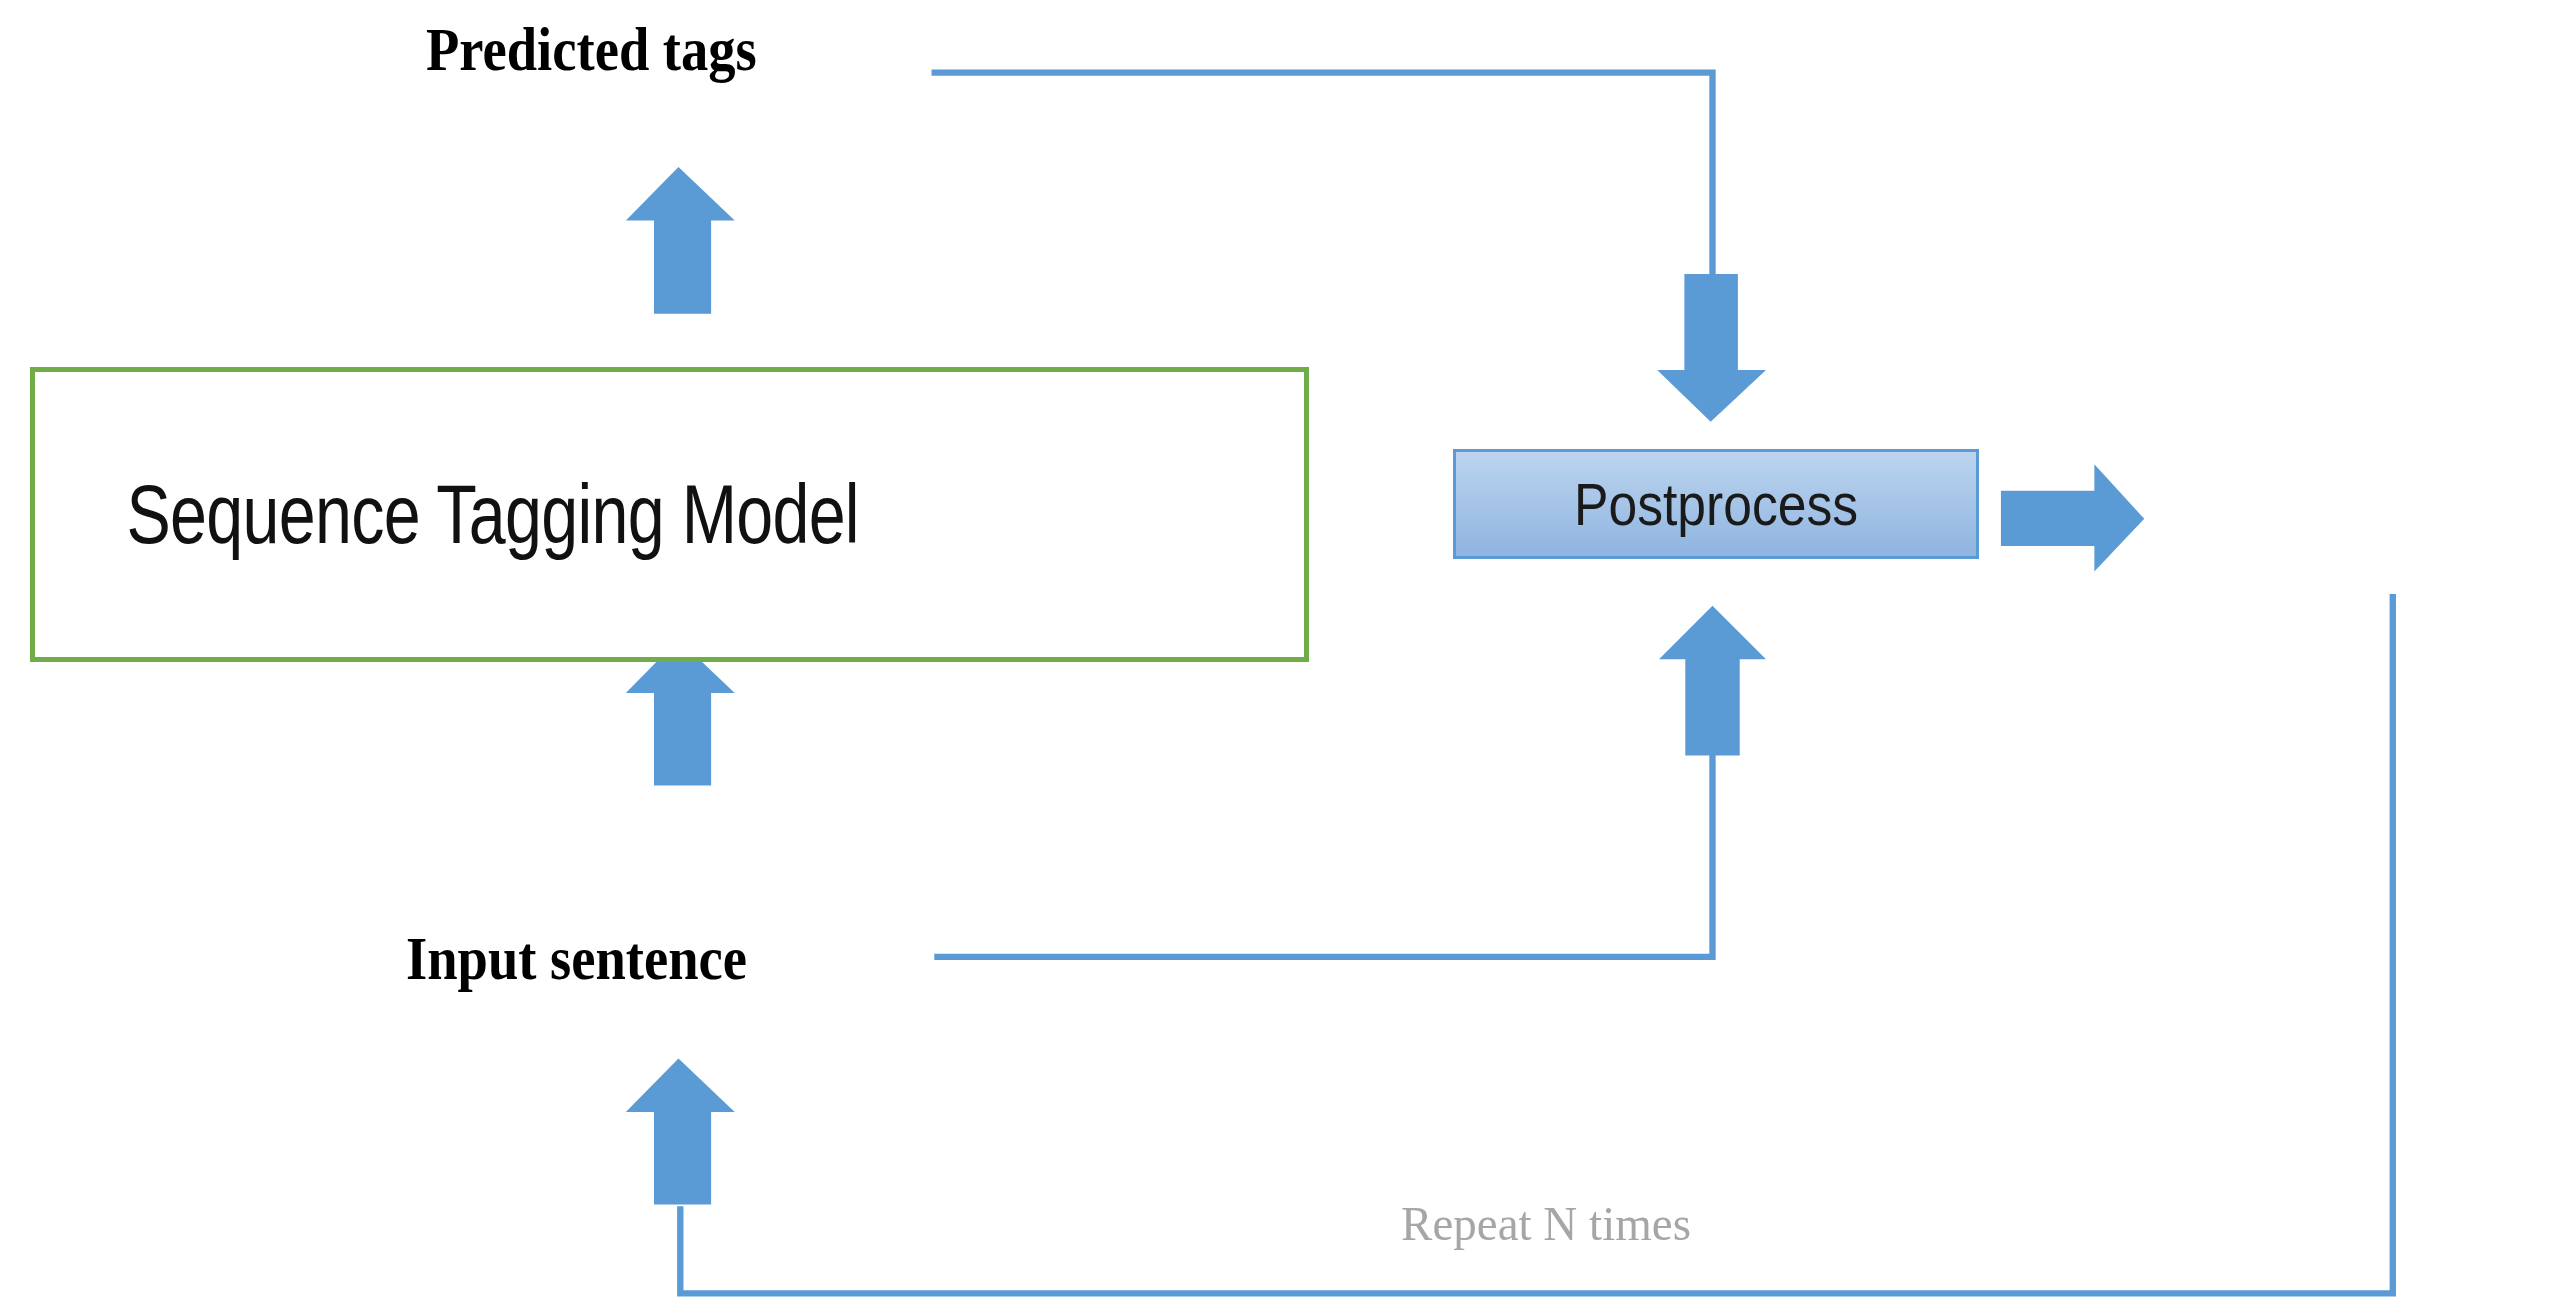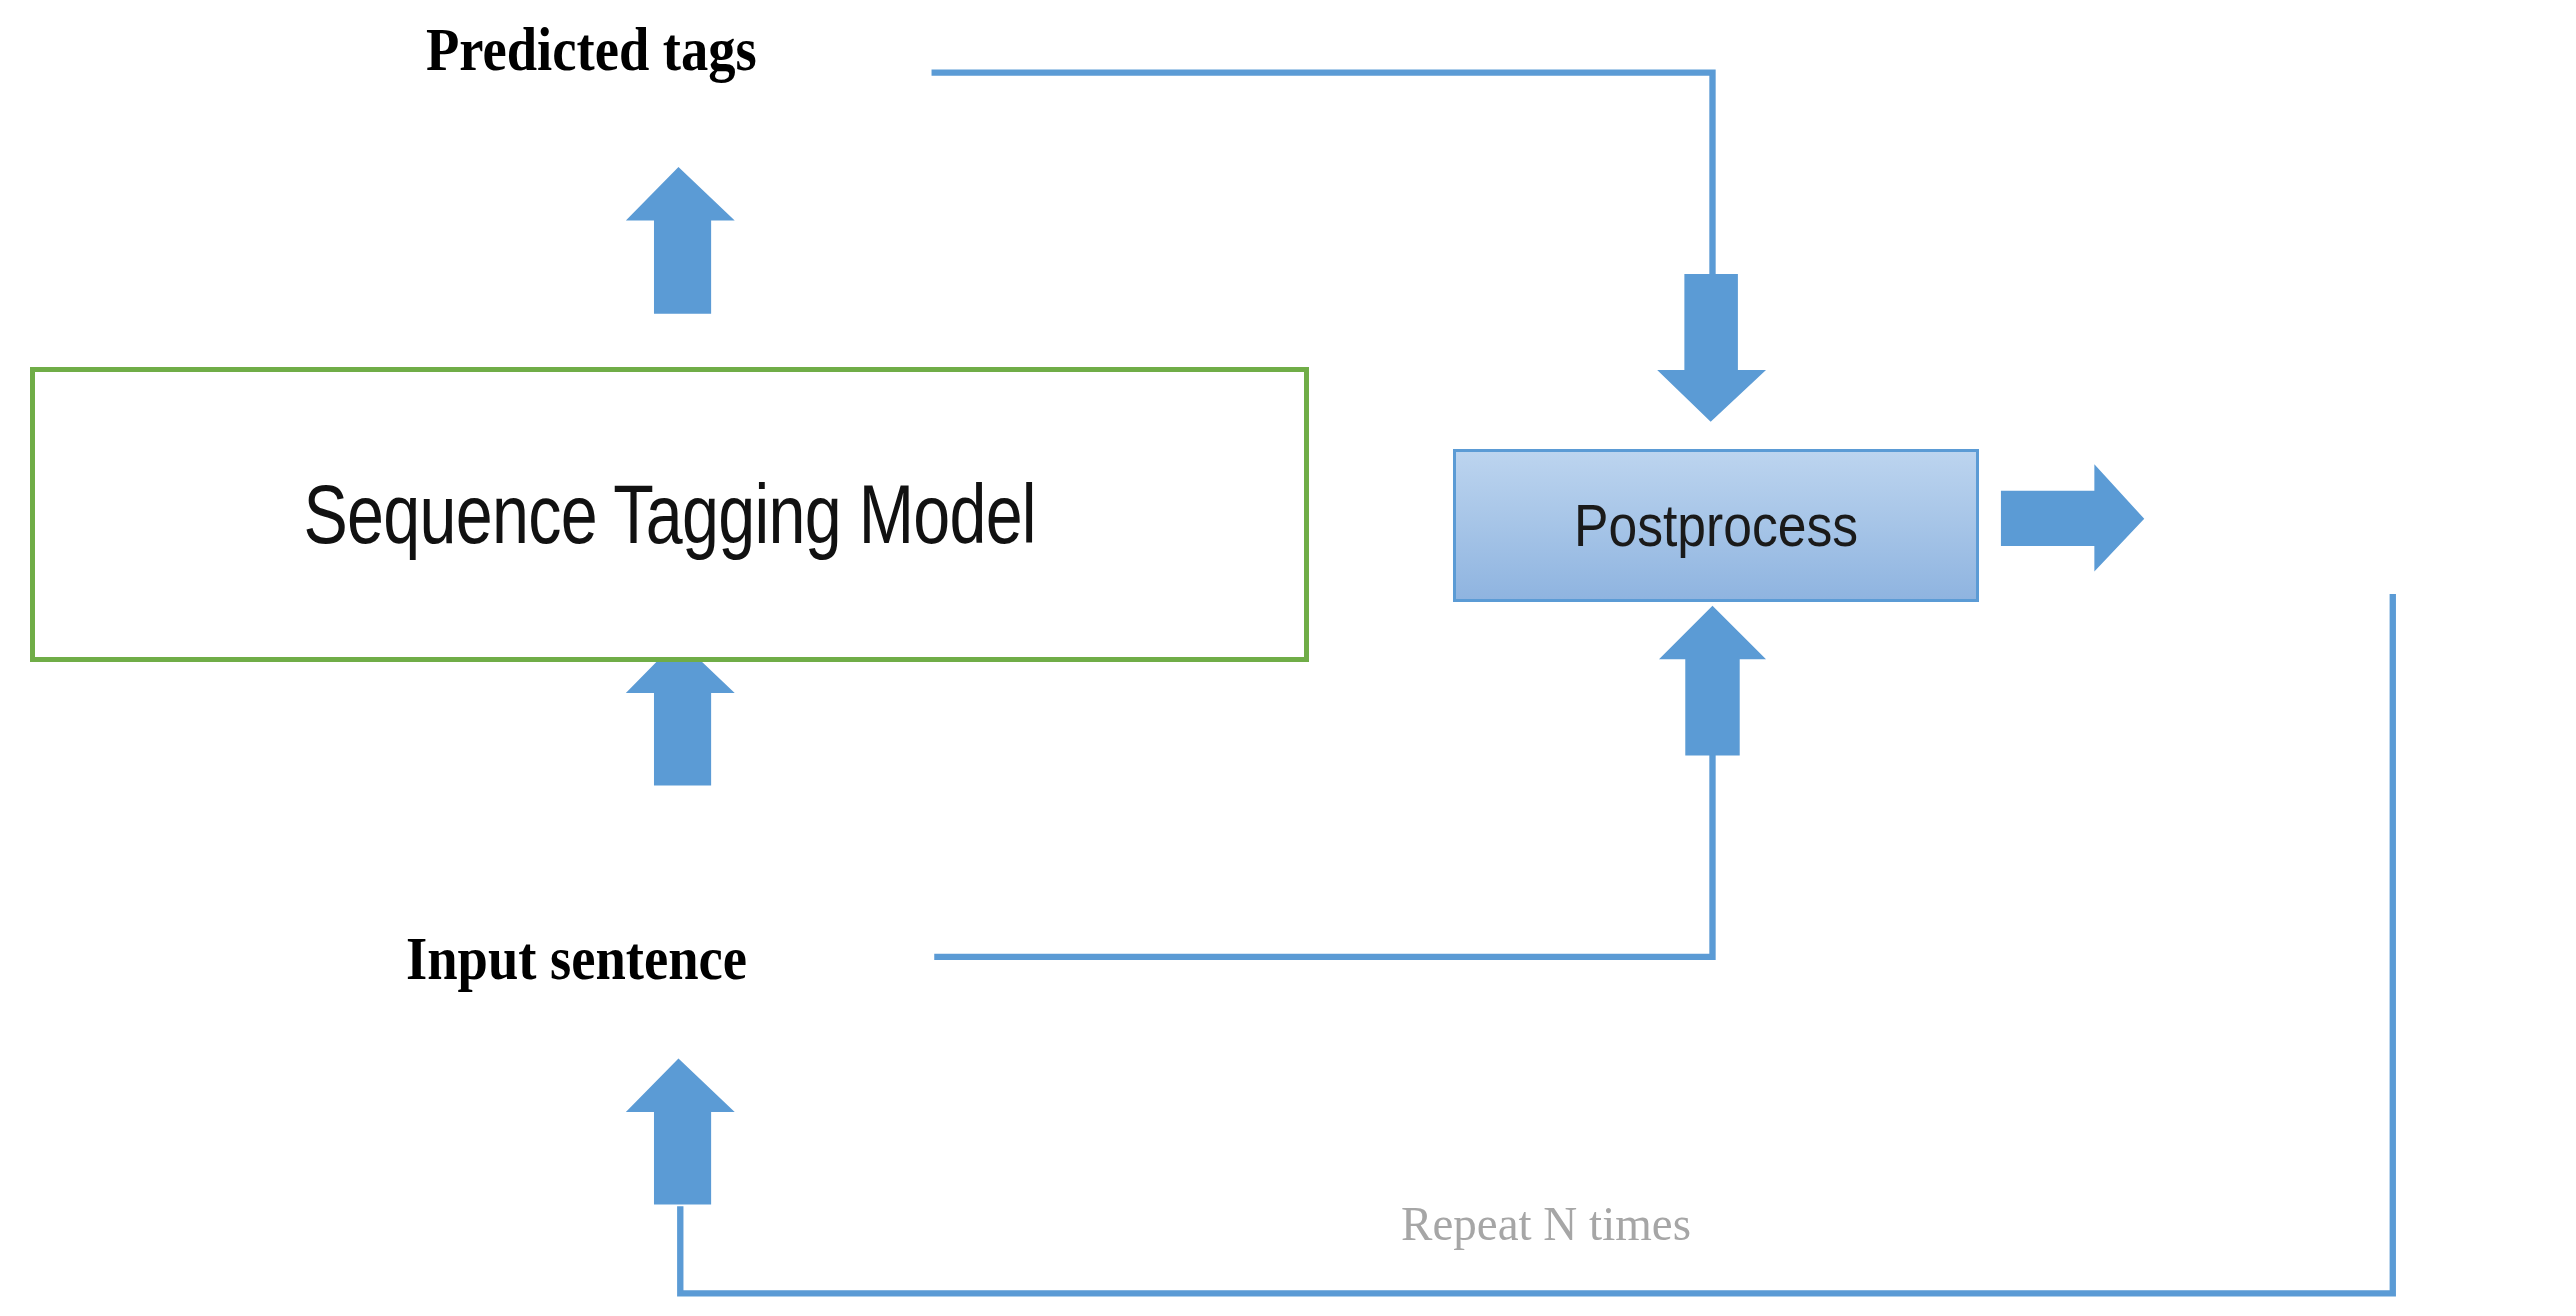--- a/index.html
+++ b/index.html
@@ -80,38 +80,37 @@
     position: absolute;
     left: 30px;
     top: 367px;
     width: 1279px;
     height: 295px;
     box-sizing: border-box;
     border: 5.4px solid #70ad47;
     background: #ffffff;
     display: flex;
     align-items: center;
-    justify-content: center;
   }
   #box-sequence-tagging-model .box-text {
     font-family: "Liberation Sans Narrow", "Liberation Sans", sans-serif;
     font-weight: normal;
     font-size: 83px;
     color: #111111;
     letter-spacing: -0.9px;
     transform: scaleX(0.80);
     white-space: nowrap;
   }
 
   #box-postprocess {
     position: absolute;
     left: 1453px;
     top: 449px;
     width: 526px;
-    height: 153px;
+    height: 110px;
     box-sizing: border-box;
     border: 3.6px solid #5b9bd5;
     background: linear-gradient(180deg, #bcd4ef 0%, #a8c6e8 45%, #8fb4e0 100%);
     display: flex;
     align-items: center;
     justify-content: center;
   }
   #box-postprocess .box-text {
     font-family: "Liberation Sans Narrow", "Liberation Sans", sans-serif;
     font-weight: normal;

